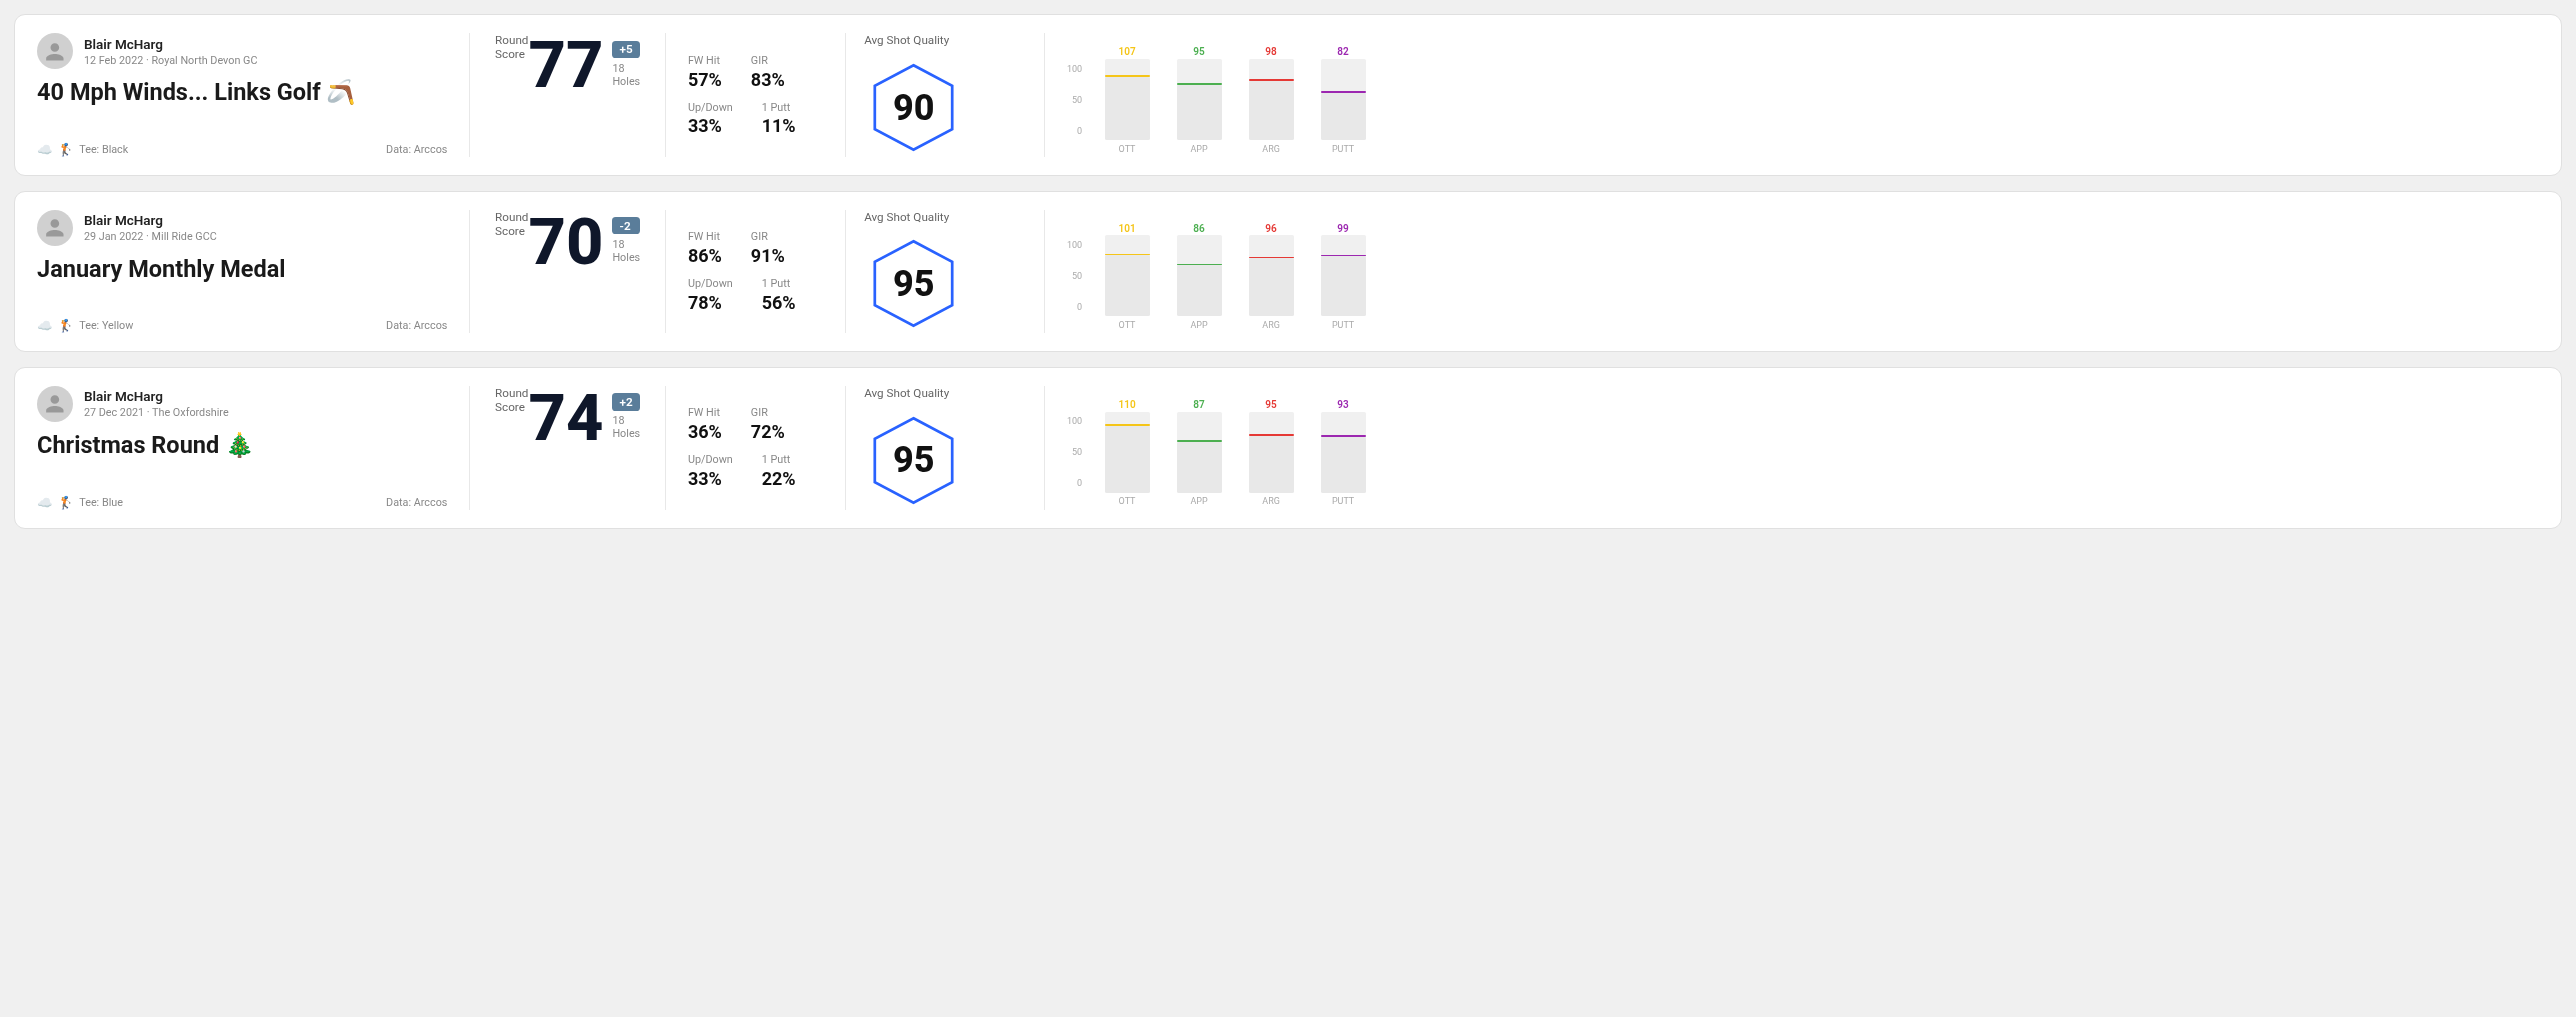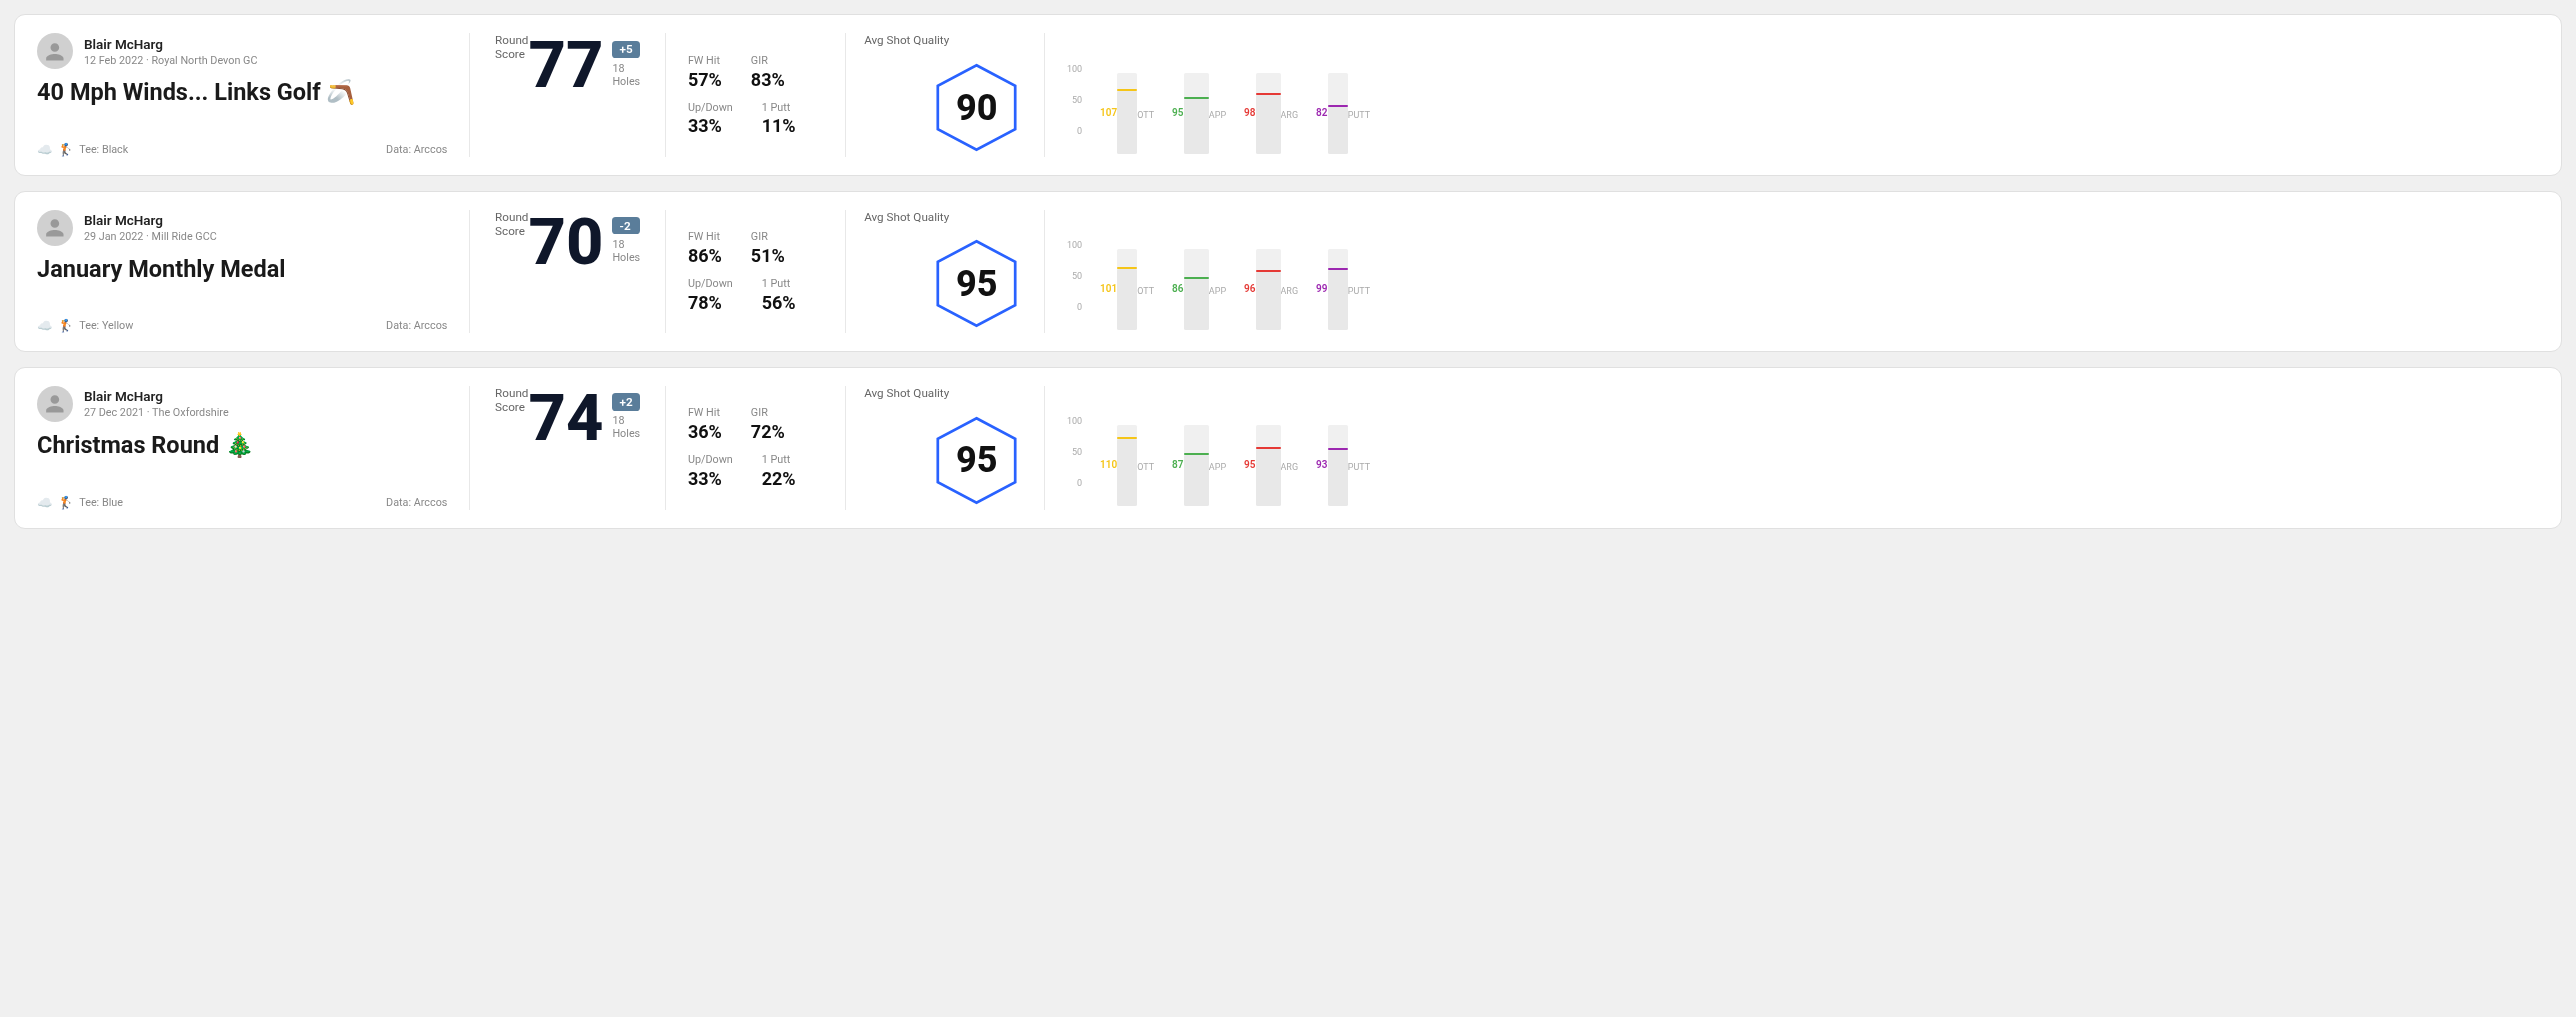--- a/index.html
+++ b/index.html
@@ -174,21 +174,21 @@
       font-size: 18px;
       font-weight: 700;
       color: #111;
     }
 
     
     .card-quality {
       flex: 0 0 199px;
       display: flex;
       flex-direction: column;
-      align-items: flex-end;
+      align-items: flex-start;
       justify-content: center;
       padding: 0 18px;
       border-right: 0.9px solid #e8e8e8;
     }
 
     .quality-label {
       font-size: 11.7px;
       color: #666;
       margin-bottom: 10.8px;
       align-self: flex-start;
@@ -250,21 +250,21 @@
 
     .chart-bars {
       display: flex;
       gap: 18px;
       align-items: flex-end;
       height: 117px;
     }
 
     .bar-group {
       display: flex;
-      flex-direction: row;
+      flex-direction: column;
       align-items: center;
       gap: 0;
       width: 54px;
     }
 
     .bar-value {
       font-size: 10px;
       font-weight: 600;
       margin-bottom: 1.8px;
     }
@@ -463,21 +463,21 @@
     </div>
 
     <div class="card-stats">
       <div class="stats-row">
         <div class="stat-item">
           <div class="stat-label">FW Hit</div>
           <div class="stat-value">86%</div>
         </div>
         <div class="stat-item">
           <div class="stat-label">GIR</div>
-          <div class="stat-value">51%</div>
+          <div class="stat-value">91%</div>
         </div>
       </div>
       <div class="stats-row">
         <div class="stat-item">
           <div class="stat-label">Up/Down</div>
           <div class="stat-value">78%</div>
         </div>
         <div class="stat-item">
           <div class="stat-label">1 Putt</div>
           <div class="stat-value">56%</div>

